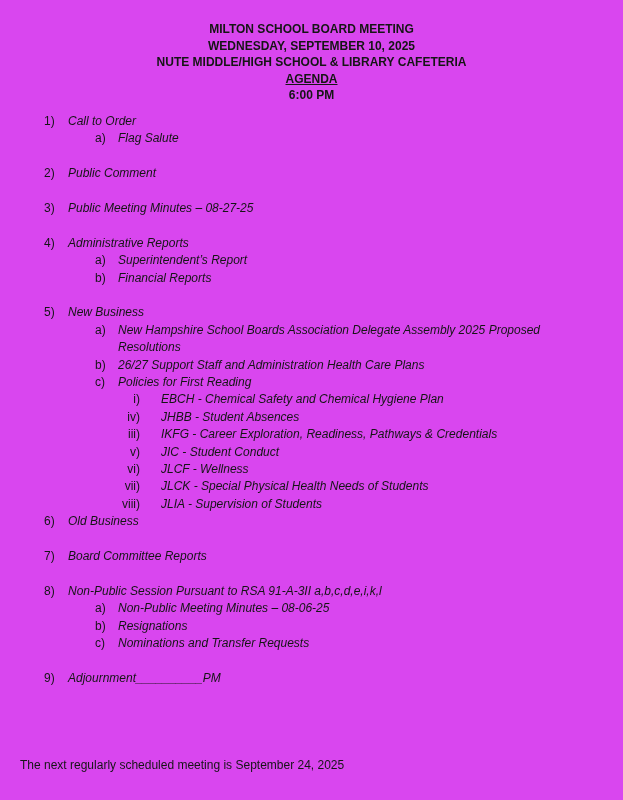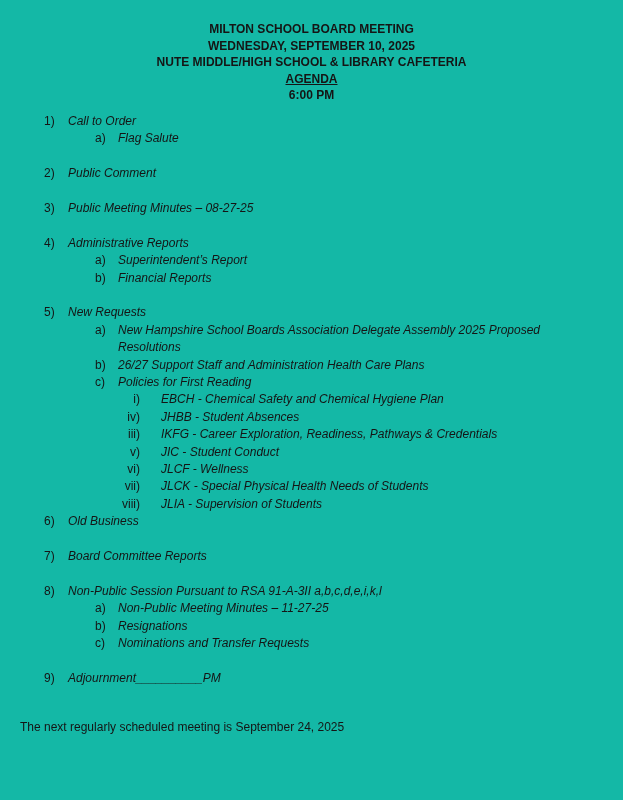--- a/index.html
+++ b/index.html
@@ -4,21 +4,21 @@
 <style>
   html, body {
     margin: 0;
     padding: 0;
     background: #ffffff;
   }
   .page {
     position: relative;
     width: 623px;
     height: 800px;
-    background: #14b8a6;
+    background: #d946ef;
     color: #151515;
     font-family: "Liberation Sans", sans-serif;
     overflow: hidden;
   }
   .doc-header {
     padding-top: 21px;
     text-align: center;
     font-weight: bold;
     font-size: 12px;
     line-height: 16.6px;
@@ -50,21 +50,21 @@
 
   .text {
     flex: 1;
     white-space: pre-wrap;
     font-style: italic;
   }
 
   .doc-footer {
     position: absolute;
     left: 20px;
-    top: 719px;
+    top: 757px;
     font-size: 12px;
     line-height: 17px;
   }
 </style>
 </head>
 <body>
 
 <div class="page">
   <div class="doc-header">
       <div class="header-line">MILTON SCHOOL BOARD MEETING</div>
@@ -97,21 +97,21 @@
       <div class="row level2">
         <span class="marker">a)</span>
         <span class="text">Superintendent’s Report</span>
       </div>
       <div class="row level2">
         <span class="marker">b)</span>
         <span class="text">Financial Reports</span>
       </div>
       <div class="row level1 space-before">
         <span class="marker">5)</span>
-        <span class="text">New Requests</span>
+        <span class="text">New Business</span>
       </div>
       <div class="row level2">
         <span class="marker">a)</span>
         <span class="text">New Hampshire School Boards Association Delegate Assembly 2025 Proposed
 Resolutions</span>
       </div>
       <div class="row level2">
         <span class="marker">b)</span>
         <span class="text">26/27 Support Staff and Administration Health Care Plans</span>
       </div>
@@ -154,21 +154,21 @@
       <div class="row level1 space-before">
         <span class="marker">7)</span>
         <span class="text">Board Committee Reports</span>
       </div>
       <div class="row level1 space-before">
         <span class="marker">8)</span>
         <span class="text">Non-Public Session Pursuant to RSA 91-A-3II a,b,c,d,e,i,k,l</span>
       </div>
       <div class="row level2">
         <span class="marker">a)</span>
-        <span class="text">Non-Public Meeting Minutes – 11-27-25</span>
+        <span class="text">Non-Public Meeting Minutes – 08-06-25</span>
       </div>
       <div class="row level2">
         <span class="marker">b)</span>
         <span class="text">Resignations</span>
       </div>
       <div class="row level2">
         <span class="marker">c)</span>
         <span class="text">Nominations and Transfer Requests</span>
       </div>
       <div class="row level1 space-before">

